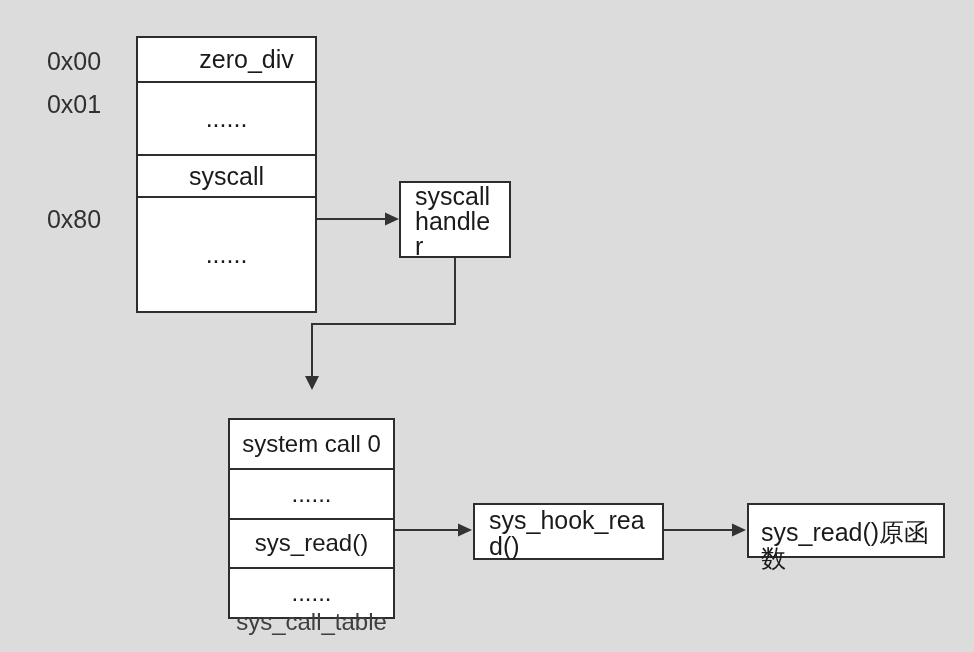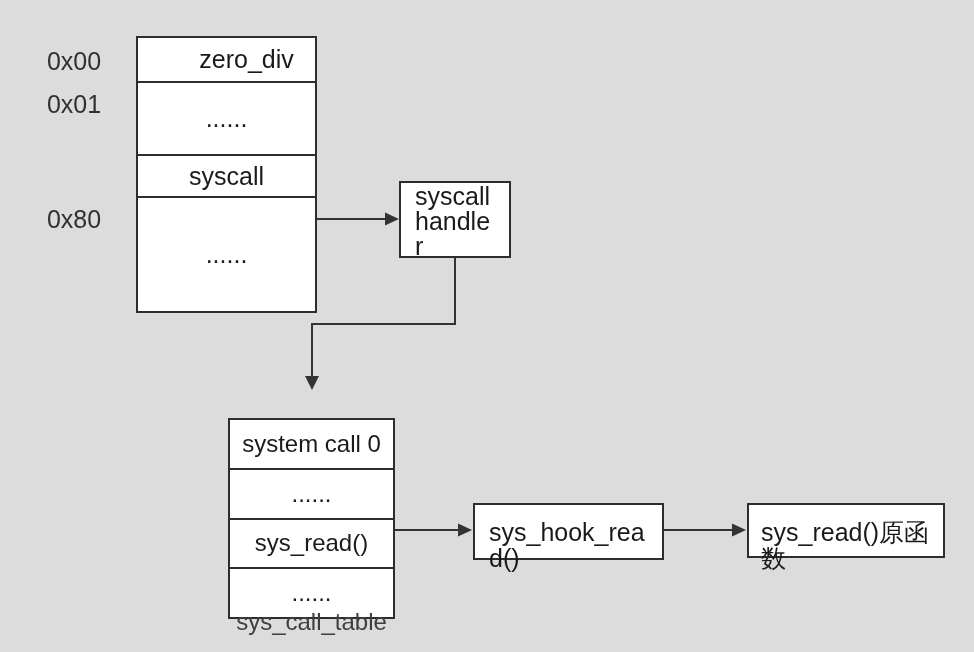--- a/index.html
+++ b/index.html
@@ -75,21 +75,21 @@
   #idt-row-2      { height: 73px; }
   #idt-row-3      { height: 42px; }
   #idt-row-4      { flex: 1; }
   #addr-0x00      { left: 38px;  top: 47px;  }
   #addr-0x01      { left: 38px;  top: 90px;  }
   #addr-0x80      { left: 38px;  top: 205px; }
   #handler-box    { left: 399px; top: 181px; width: 112px; height: 77px; padding: 1px 14px 0; }
   #sct-table      { left: 228px; top: 391px; width: 167px; height: 201px; margin-top: 27px; }
   #sct-table .row { flex: 1; font-size: 24px; }
   #sct-caption    { left: 228px; top: 609px; width: 167px; }
-  #hook-box       { left: 473px; top: 503px; width: 191px; height: 57px; padding: 14px 14px 0; line-height: 26px; }
+  #hook-box       { left: 473px; top: 503px; width: 191px; height: 57px; padding: 2px 14px 0; line-height: 26px; }
   #orig-box       { left: 747px; top: 503px; width: 198px; height: 55px; padding: 14px 12px 0; line-height: 26px; }
 </style>
 </head>
 <body>
 
 <div class="stage">
 
   <svg class="arrow-layer" viewBox="0 0 974 652" xmlns="http://www.w3.org/2000/svg">
     <g stroke="#333333" stroke-width="2" fill="none">
       <path d="M317,219 L385,219"></path>

